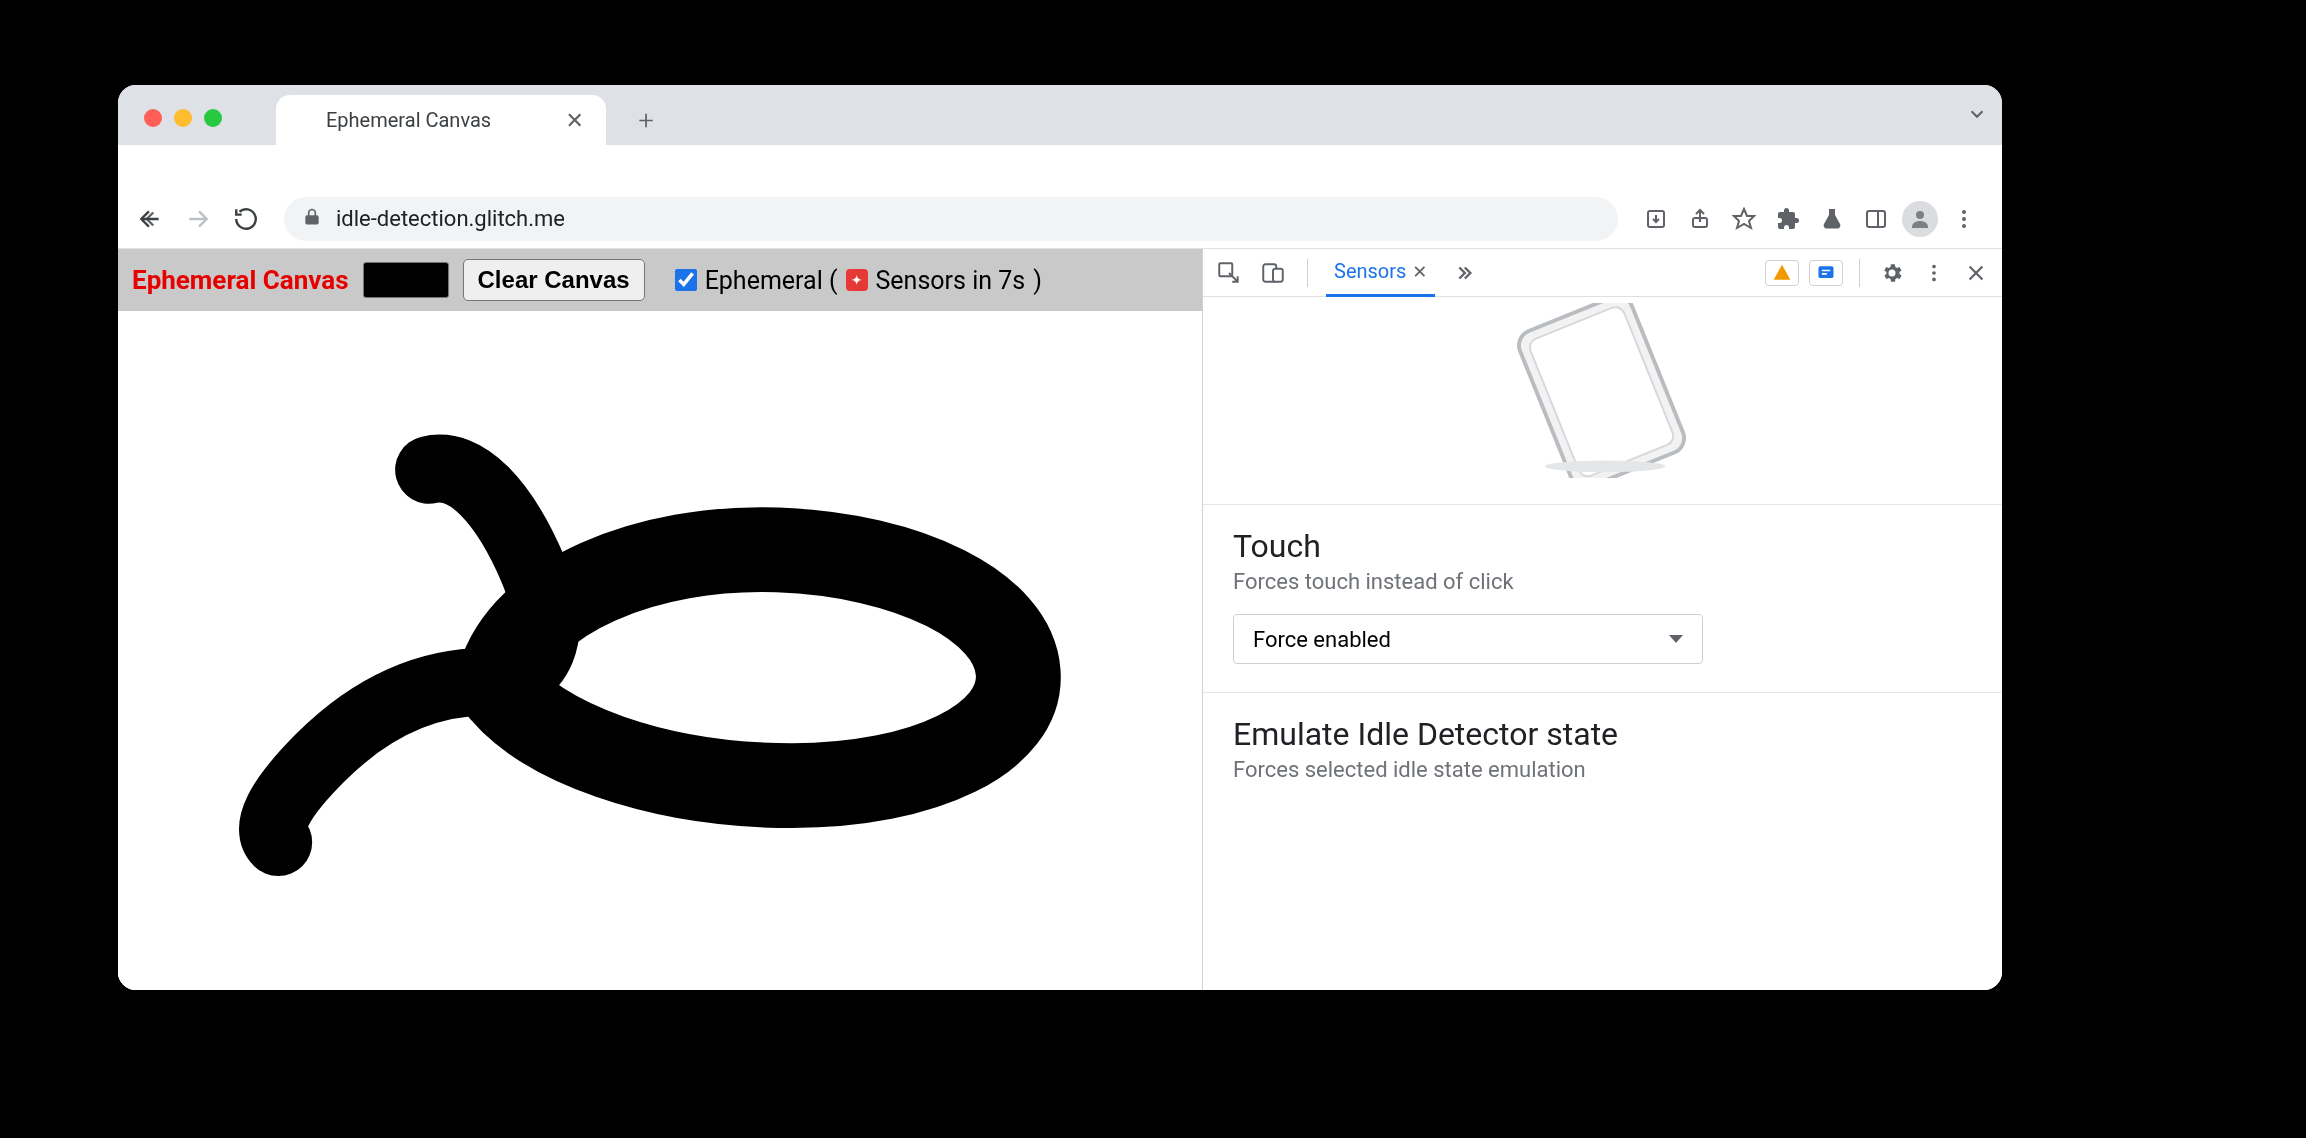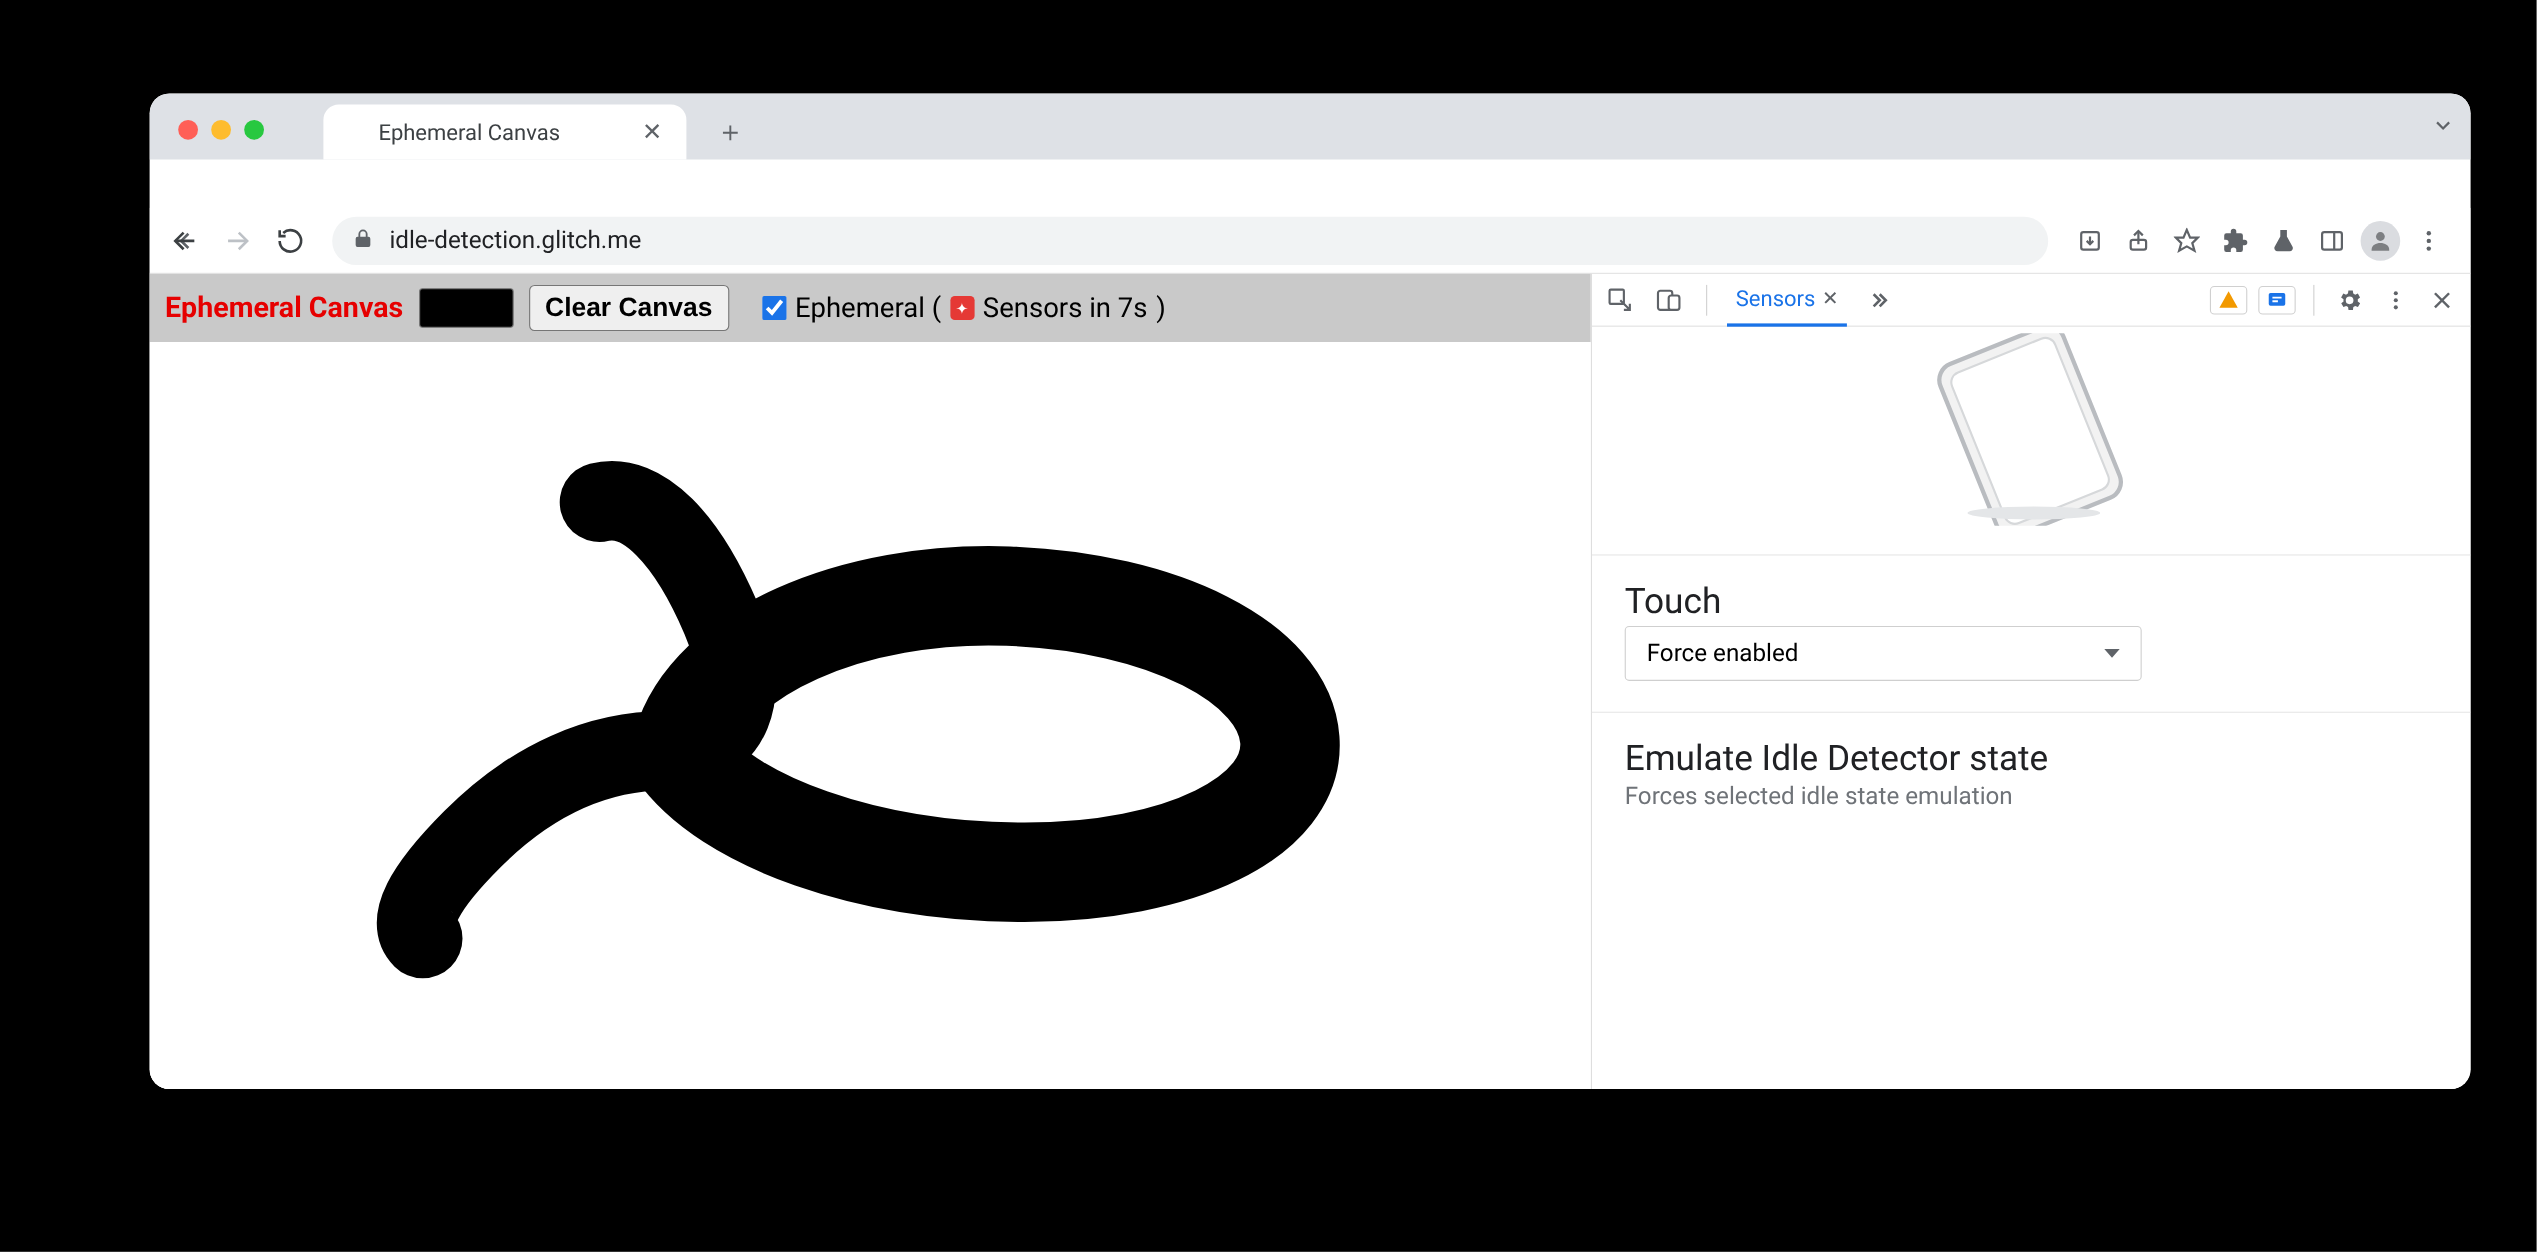--- a/index.html
+++ b/index.html
@@ -6,23 +6,23 @@
   body {
     font-family: -apple-system, BlinkMacSystemFont, "Segoe UI", Roboto, Arial, sans-serif;
     background: #000;
     width: 2306px;
     height: 1138px;
     overflow: hidden;
     position: relative;
   }
   .browser-window {
     position: absolute;
-    left: 136px;
+    left: 118px;
     top: 85px;
-    width: 2110px;
+    width: 1884px;
     height: 905px;
     background: #fff;
     border-radius: 18px;
     overflow: hidden;
     box-shadow: 0 20px 60px rgba(0,0,0,0.5);
   }
   
   .tab-strip {
     height: 60px;
     background: #dee1e6;
@@ -366,20 +366,21 @@
             <g transform="translate(110 95) rotate(-22)">
             <rect x="-62" y="-90" width="124" height="172" rx="16" fill="#f2f2f2" stroke="#b9bcc0" stroke-width="4"></rect>
             <rect x="-52" y="-80" width="104" height="152" rx="10" fill="#fff" stroke="#d6d8da" stroke-width="2"></rect>
             </g>
             <ellipse cx="112" cy="168" rx="62" ry="6" fill="#e4e6e8"></ellipse>
           </svg>
         </div>
 
         <div class="dt-section">
           <h3>Touch</h3>
+          <div class="sub">Forces touch instead of click</div>
           <div class="dt-select">
             <span>Force enabled</span>
             <span class="caret"></span>
           </div>
         </div>
 
         <div class="dt-section">
           <h3>Emulate Idle Detector state</h3>
           <div class="sub">Forces selected idle state emulation</div>
         </div>

